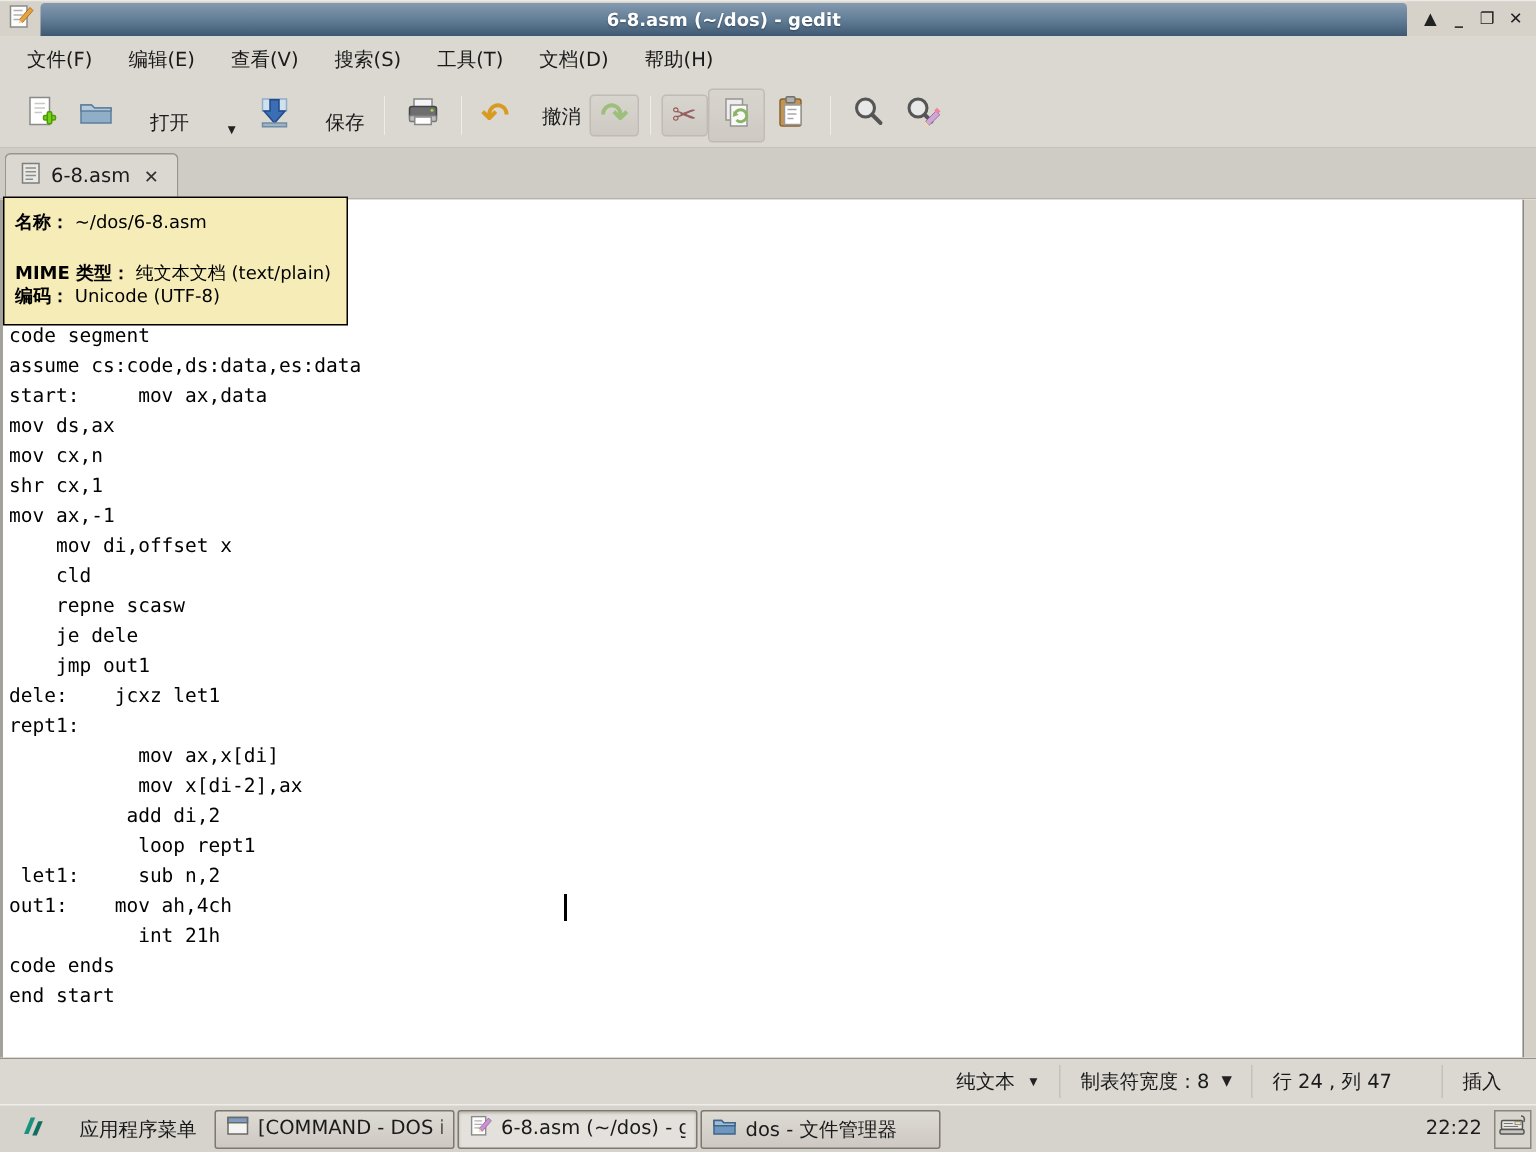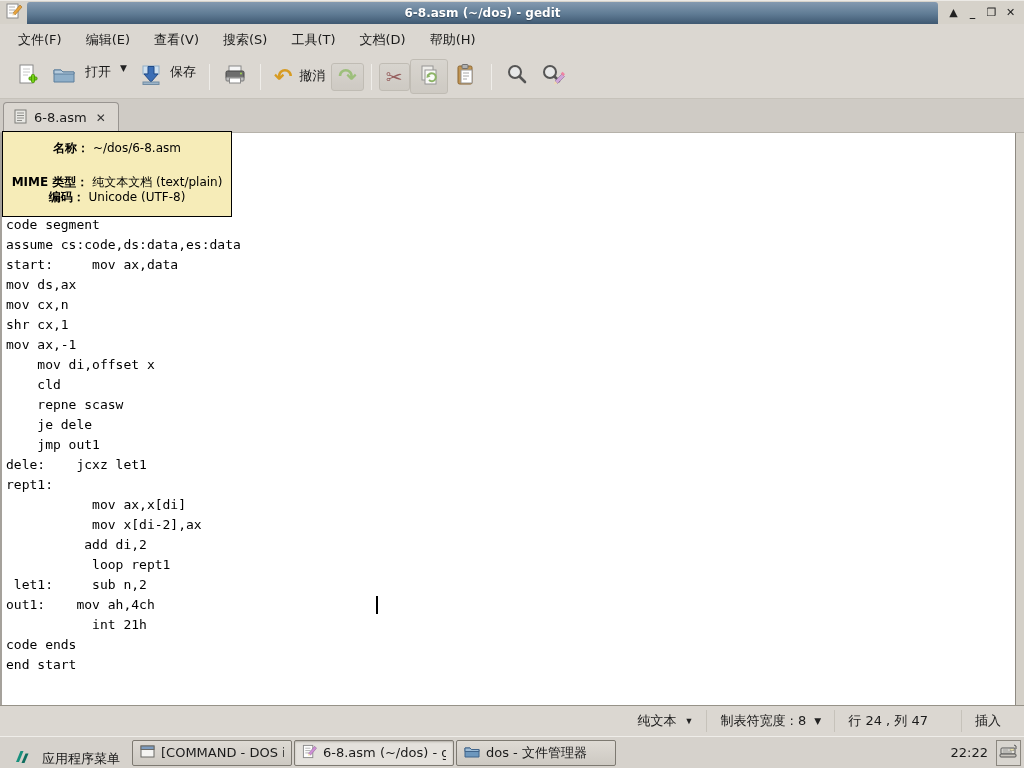--- a/index.html
+++ b/index.html
@@ -14,21 +14,21 @@
   .title-text { color:#ffffff; font-weight:bold; font-size:12px; text-shadow:0 1px 1px #32465a; }
   .win-controls { display:flex; align-items:center; gap:4px; padding:0 6px 0 8px; background:#d6d2ca; }
   .win-btn { width:15px; text-align:center; font-size:11px; font-weight:bold; color:#222; cursor:default; line-height:20px; }
 
   
   .menubar { height:31px; display:flex; align-items:center; padding-left:6px; background:#dbd7d1; }
   .menu-item { padding:6px 12px; }
 
   
   .toolbar { height:44px; display:flex; align-items:center; padding-left:10px; background:#dbd7d1; border-bottom:1px solid #c6c2ba; }
-  .tb-btn { display:flex; align-items:flex-start; gap:7px; padding:3px 6px; border-radius:3px; }
+  .tb-btn { display:flex; align-items:flex-end; gap:22px; padding:3px 6px; border-radius:3px;font-family:Liberation Serif, serif; }
   .tb-btn.disabled { background:linear-gradient(#d8d5cf,#ccc8c1); border:1px solid #bcb8b0; opacity:.85; }
   .tb-sep { width:1px; height:26px; background:#aaa69e; border-right:1px solid #efede9; margin:0 7px; }
   .tb-label { font-size:13px; }
   .uarrow { font-size:22px; font-weight:bold; color:#d79b22; line-height:20px; }
   .rarrow { font-size:22px; font-weight:bold; color:#93bb6d; line-height:20px; }
   .scissors { font-size:20px; color:#8a4a4a; line-height:20px; }
   .dd-caret { font-size:9px; color:#222; margin-left:2px; }
 
   
   .tabbar { height:34px; background:#cfcbc5; border-bottom:1px solid #b6b2aa; display:flex; align-items:flex-end; padding-left:3px; }
@@ -36,35 +36,35 @@
   .tab-close { font-size:12px; font-weight:bold; color:#333; padding:0 2px; }
 
   
   .editor { position:relative; height:572px; background:#ffffff; border-left:2px solid #a5a19b; overflow:hidden; }
   .code { padding-top:82px; padding-left:4px; font-family:"DejaVu Sans Mono","Liberation Mono",monospace; font-size:13px; line-height:20px; color:#000; }
   .code-line { white-space:pre; height:20px; }
   .caret { position:absolute; left:374px; top:463px; width:2px; height:18px; background:#000; }
   .right-gutter { position:absolute; right:0; top:0; width:9px; height:572px; background:#d4d0c8; border-left:1px solid #8e8a82; }
 
   
-  .tooltip { position:absolute; left:2px; top:131px; width:230px; height:86px; background:#f6ecb8; border:1px solid #000; padding:9px 7px 6px 7px; font-size:12px; color:#000; z-index:10;text-align:center; }
+  .tooltip { position:absolute; left:2px; top:131px; width:230px; height:86px; background:#f6ecb8; border:1px solid #000; padding:9px 7px 6px 7px; font-size:12px; color:#000; z-index:10; }
   .tt-row { line-height:15px; }
   .tt-gap { height:19px; }
   .tt-label { font-weight:bold; }
 
   
   .statusbar { height:31px; background:#dbd7d1; border-top:1px solid #969288; display:flex; align-items:center; justify-content:flex-end; }
   .sb-cell { display:flex; align-items:center; gap:6px; padding:0 13px; border-left:1px solid #c6c2ba; height:22px; }
   .sb-cell.no-sep { border-left:none;font-family:Liberation Serif, serif; }
   .sb-pos { margin-right:20px; }
   .sb-mode { margin-right:10px; }
 
   
   .taskbar { height:32px; background:#d6d2cc; border-top:1px solid #efede9; display:flex; align-items:center; padding:0 2px; }
-  .appmenu { display:flex; align-items:flex-end; gap:12px; padding:0 12px 0 12px; height:100%; }
+  .appmenu { display:flex; align-items:center; gap:23px; padding:0 12px 0 12px; height:100%; }
   .task-btn { display:flex; align-items:center; gap:6px; width:160px; height:26px; margin-right:2px; padding:0 7px; border:1px solid #7d7971; border-radius:2px; background:linear-gradient(#dedad4,#cdc9c2); overflow:hidden; }
   .task-btn.active { background:#e4e1dc; box-shadow:inset 0 1px 2px #b3afa8; }
   .task-title { white-space:nowrap; overflow:hidden; font-size:13px; }
   .tb-spacer { flex:1; }
   .clock { font-size:13px; margin-right:8px; }
   .kbd-box { width:25px; height:26px; border:1px solid #8a867e; background:#d8d5cf; display:flex; align-items:center; justify-content:center; margin-right:1px; }
 </style>
 </head>
 <body>
 

